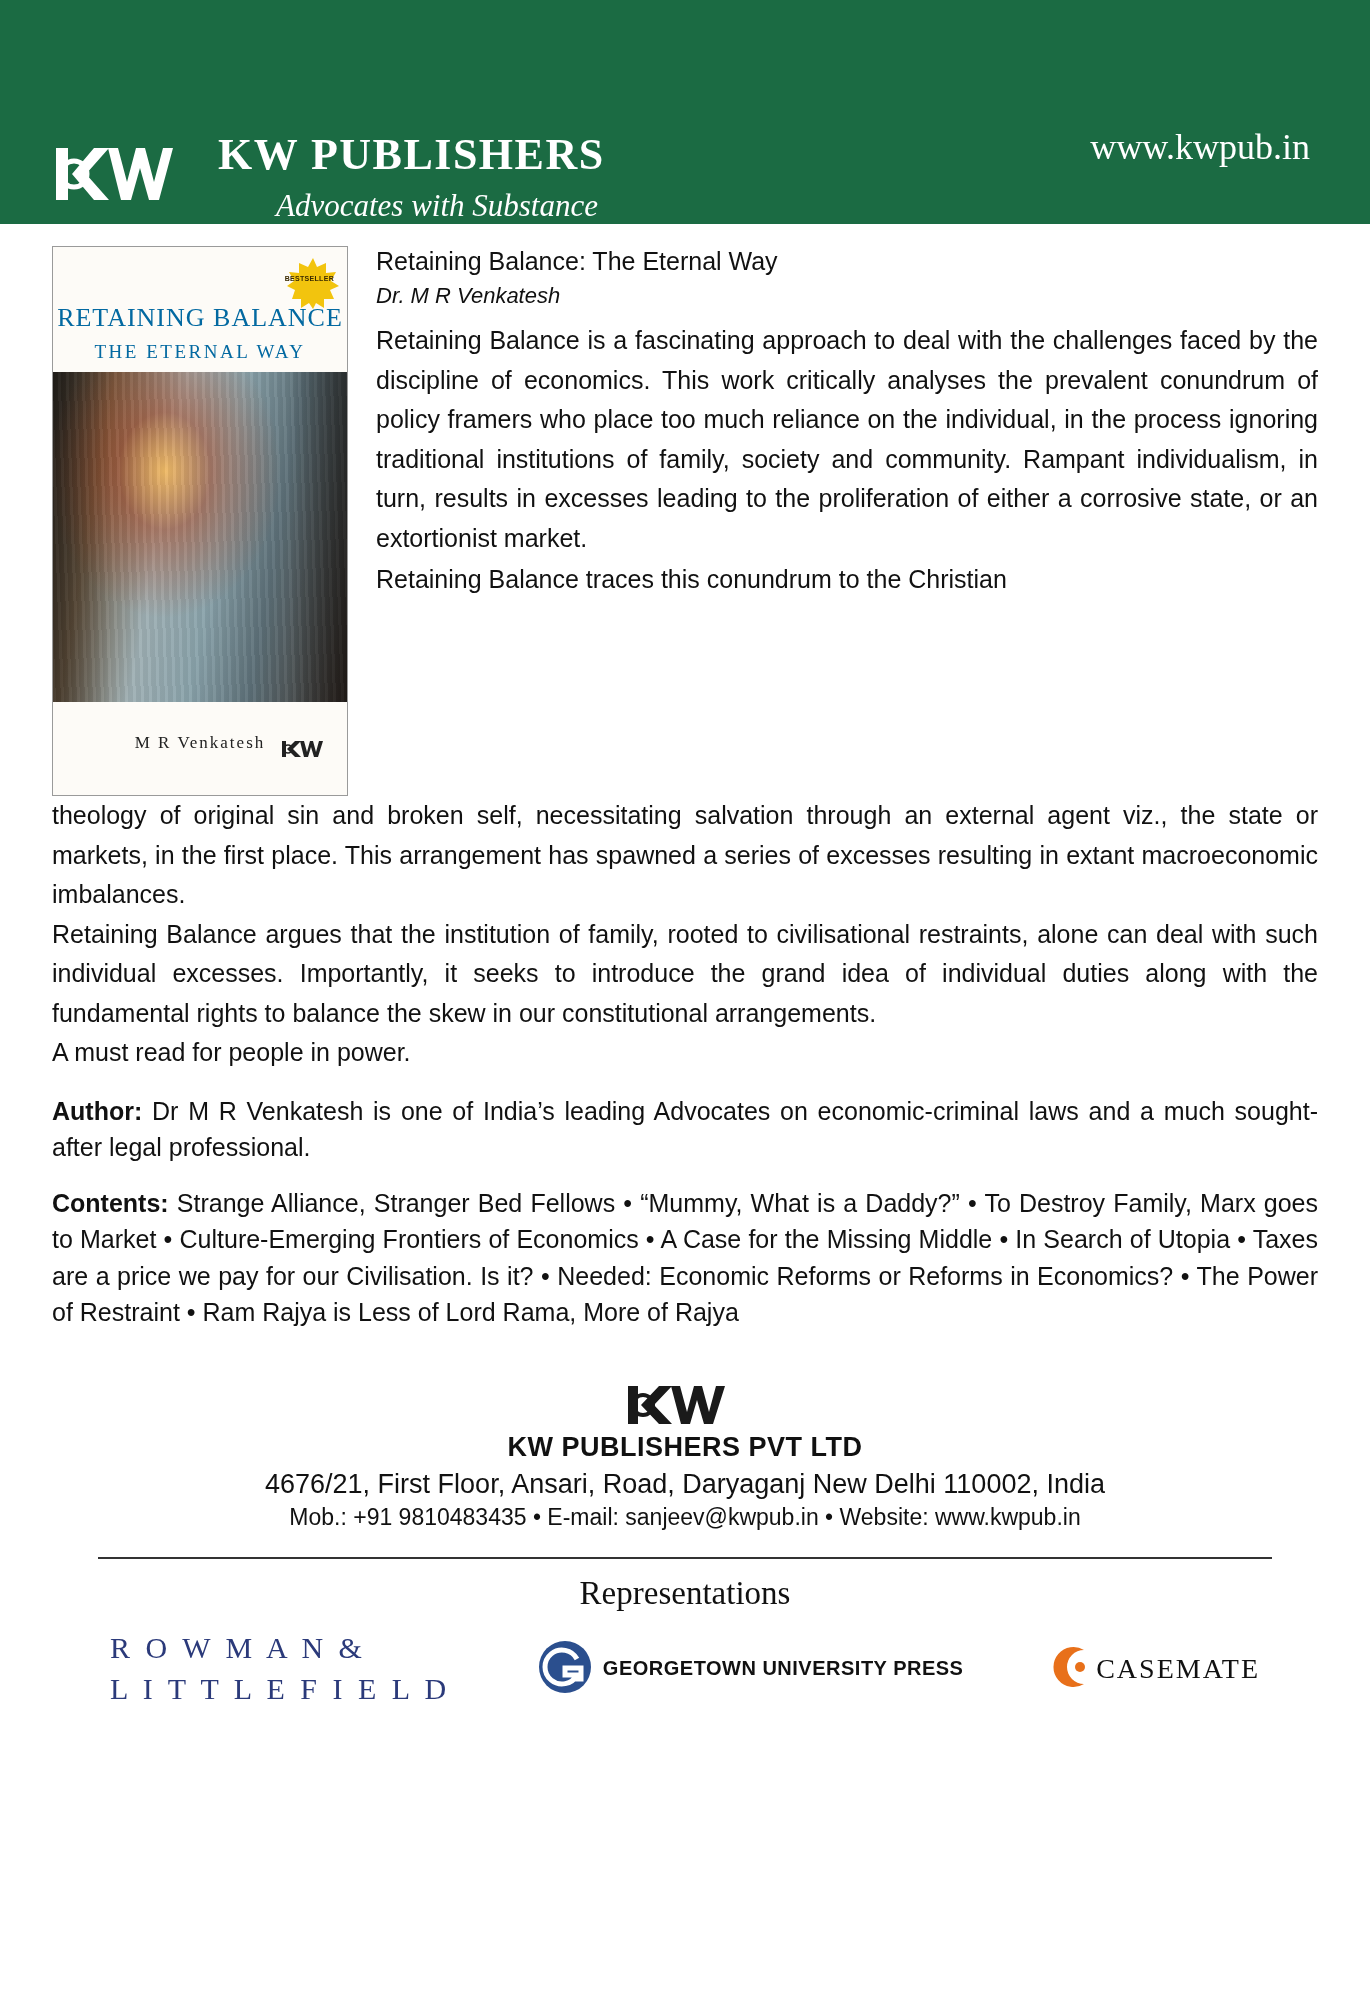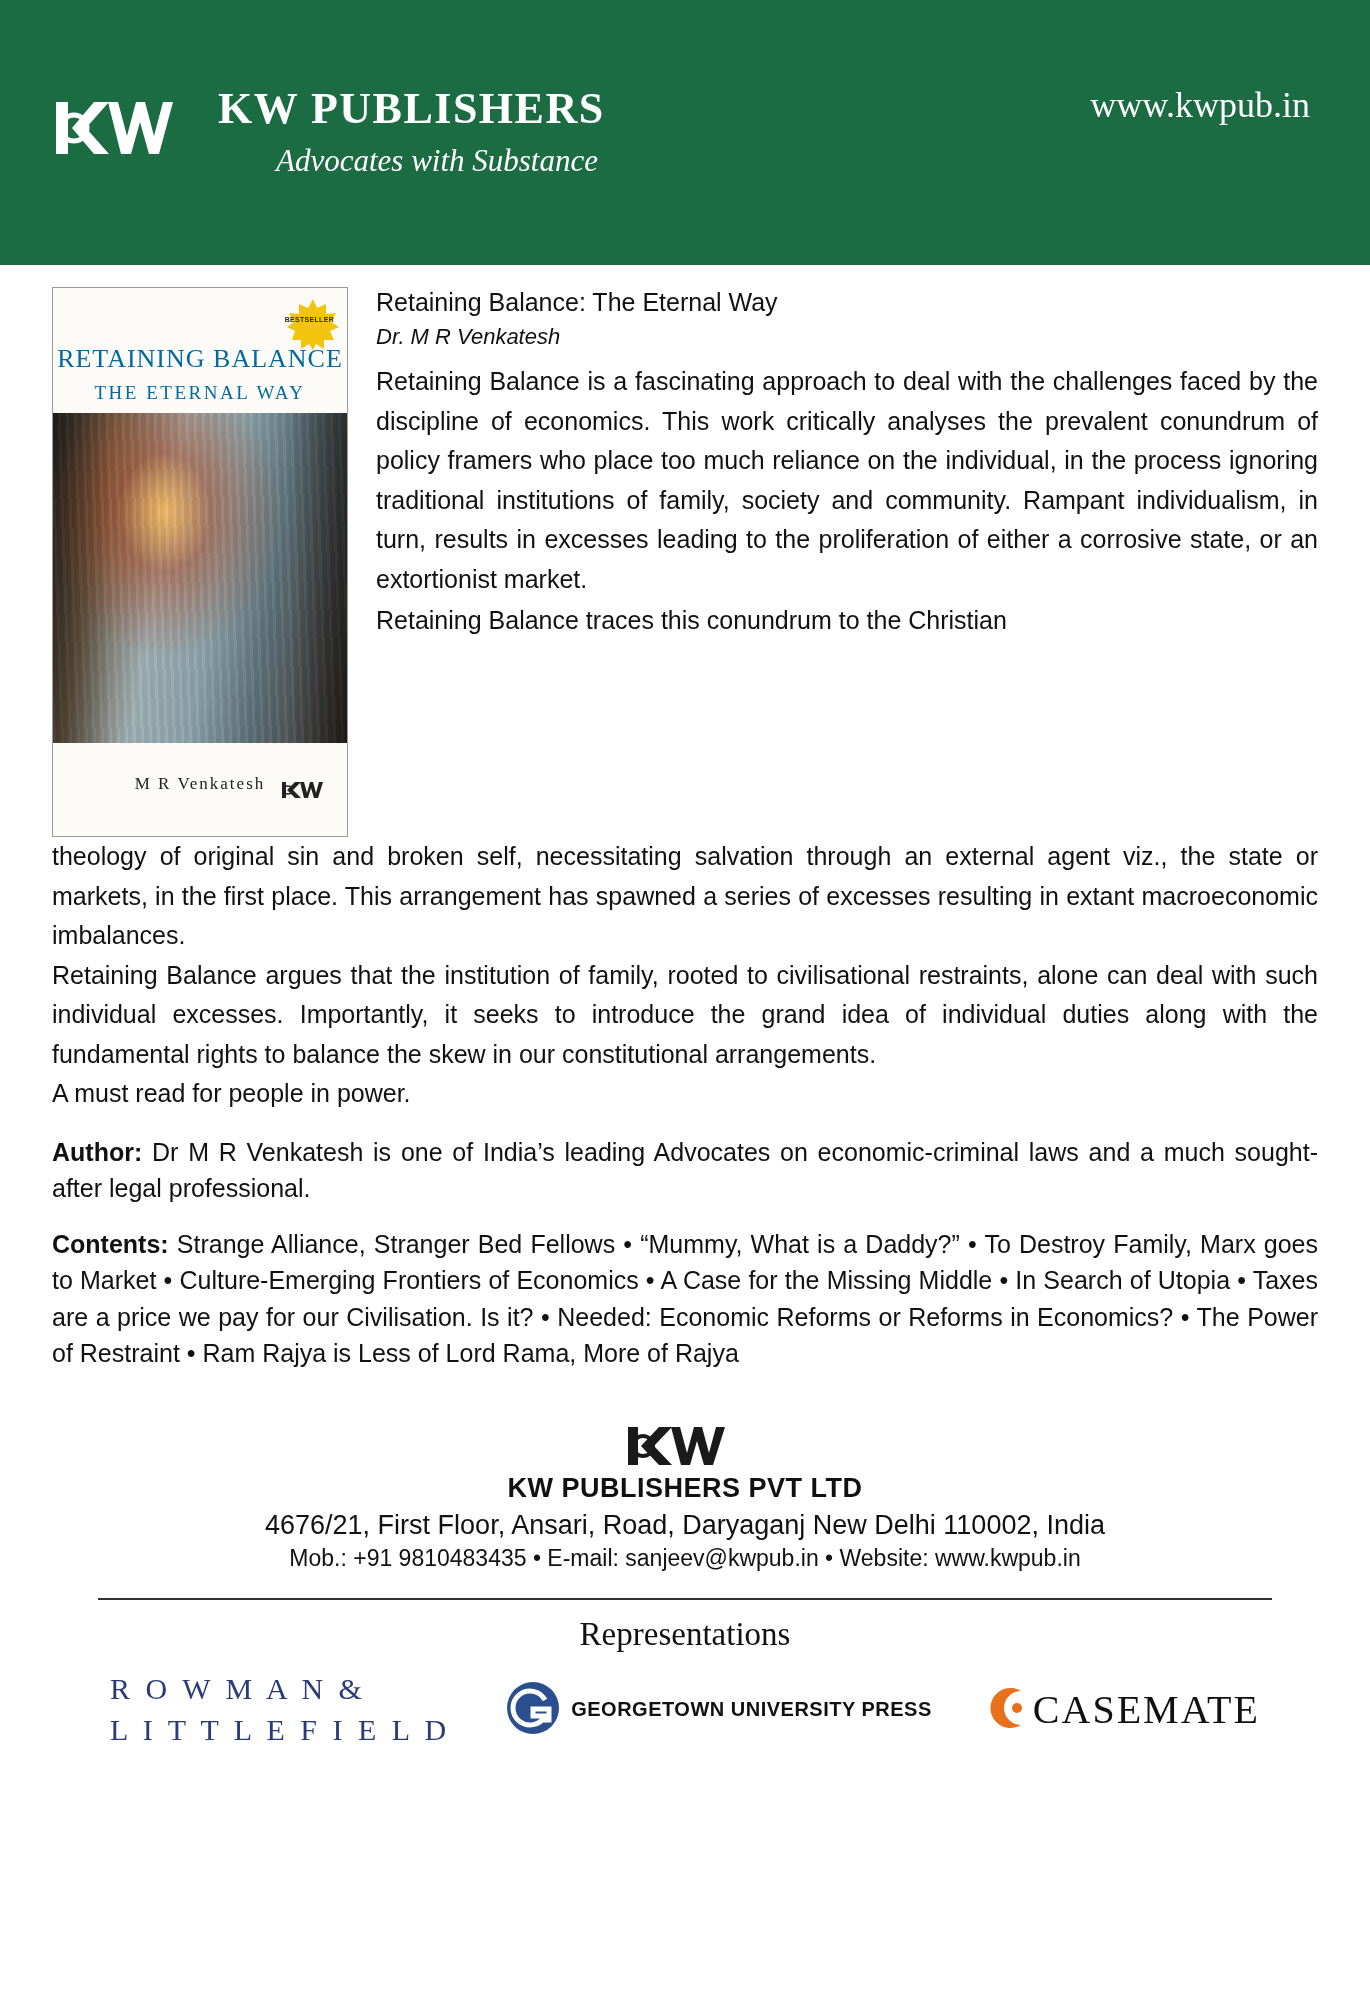--- a/index.html
+++ b/index.html
@@ -12,23 +12,23 @@
     height: 2016px;
     font-family: "Liberation Sans", sans-serif;
     color: #111111;
     overflow: hidden;
     position: relative;
   }
 
   
   .header {
     background: #1b6b43;
-    height: 265px;
-    display: flex;
-    align-items: center;
+    height: 224px;
+    display: flex;
+    align-items: flex-end;
     padding: 0 40px 0 52px;
     box-sizing: border-box;
     color: #ffffff;
   }
   .header-left {
     display: flex;
     align-items: flex-start;
     flex: 1 1 auto;
   }
   .logo-mark {
@@ -249,21 +249,21 @@
     letter-spacing: 0.5px;
     margin-left: 10px;
     color: #111;
   }
   .rep-cm {
     display: flex;
     align-items: center;
   }
   .rep-cm-text {
     font-family: "Liberation Serif", serif;
-    font-size: 40px;
+    font-size: 28px;
     letter-spacing: 2px;
     color: #111;
   }
 </style>
 </head>
 <body>
 
 <div class="header">
   <div class="header-left">
     <span class="logo-mark">

